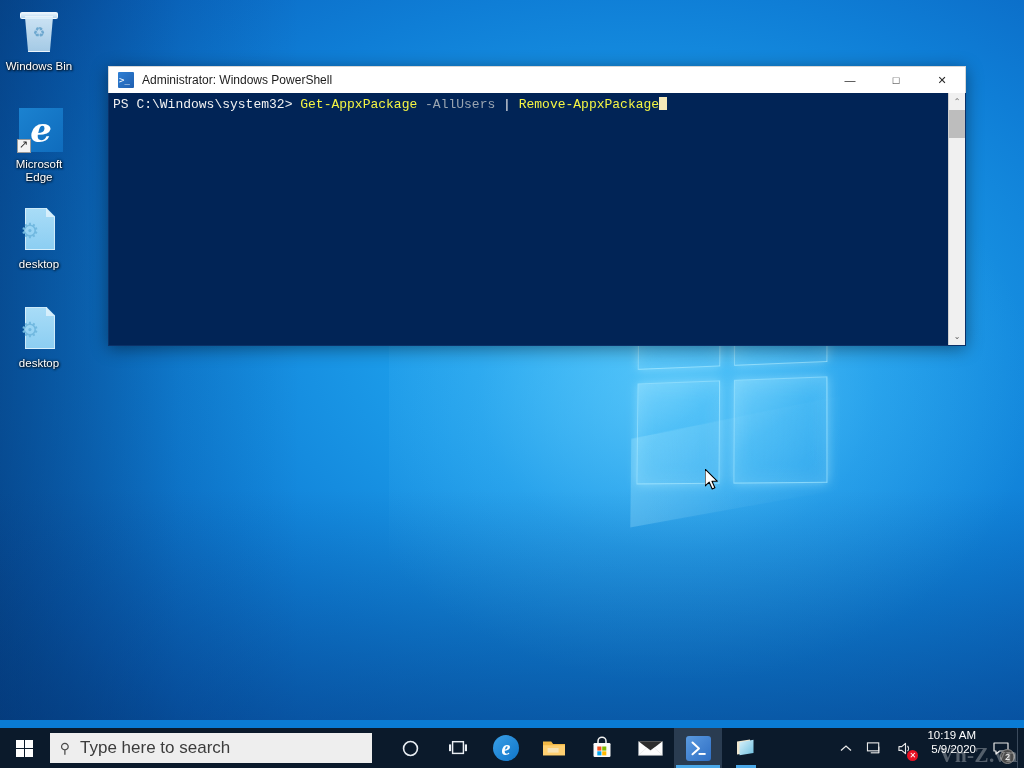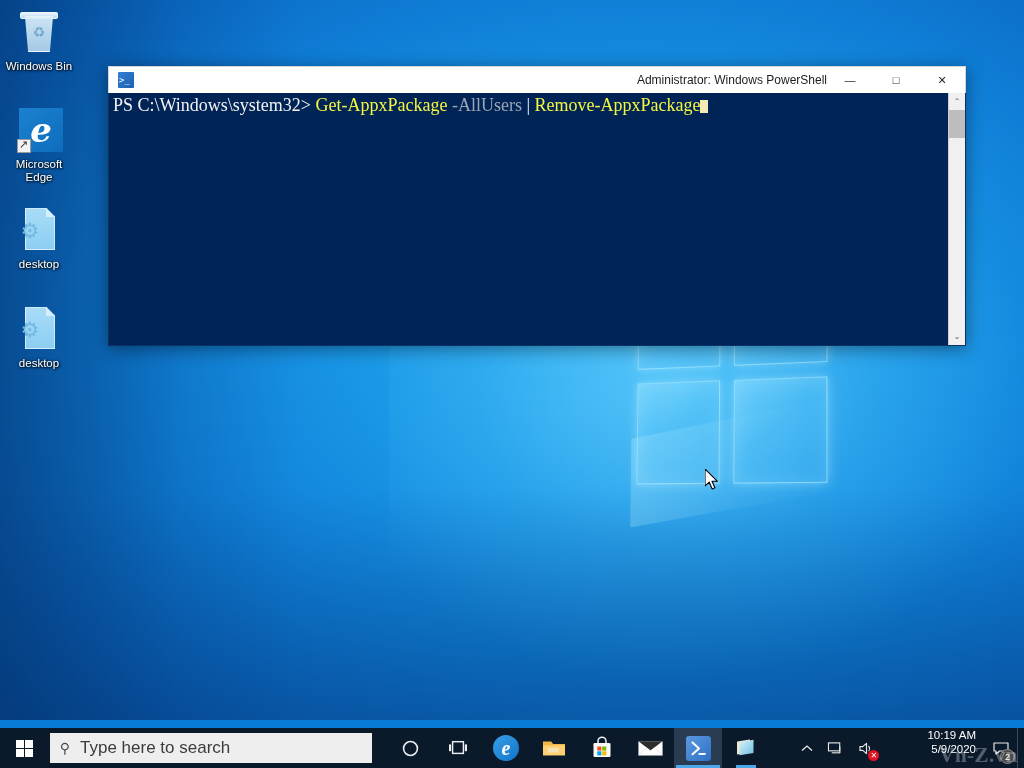--- a/index.html
+++ b/index.html
@@ -124,33 +124,33 @@
   }
   #psh-appicon{
     width:16px; height:16px; margin-left:9px; margin-right:8px; position:relative;
     background:linear-gradient(135deg,#2f7fd4 0%,#1f5fb0 100%); border-radius:1px;
     flex:0 0 auto;
   }
   #psh-appicon::after{
     content:">_"; position:absolute; left:1px; top:0;
     font-family:"DejaVu Sans Mono", monospace; font-size:9px; color:#fff; line-height:16px;
   }
-  #psh-title{ font-size:12px; color:#1c1c1c; flex:1 1 auto;text-align:right; }
+  #psh-title{ font-size:12px; color:#1c1c1c; flex:1 1 auto; }
   .win-btn{
     width:46px; height:26px; display:flex; align-items:center; justify-content:center;
     font-size:11px; color:#2a2a2a; cursor:default; flex:0 0 auto;
   }
   #psh-body{
     position:absolute; left:0; top:27px; width:858px; height:253px;
     background:#012456; border:1px solid #0b3168; border-top:none;
     display:flex;
   }
   #psh-console{
     flex:1 1 auto; padding:4px 0 0 4px;
-    font-family:Liberation Serif, serif; font-size:18px; line-height:16px;
+    font-family:Liberation Mono, monospace; font-size:13px; line-height:16px;
     white-space:pre; overflow:hidden;
   }
   .c-prompt{ color:#f2f2f2; }
   .c-cmd{ color:#f5f543; }
   .c-param{ color:#9aa5b1; }
   .c-pipe{ color:#f2f2f2; }
   .c-cursor{
     display:inline-block; width:8px; height:13px; vertical-align:-2px;
     background:#f5e9b8;
   }
@@ -207,21 +207,21 @@
   }
   #tray{
     margin-left:auto; display:flex; align-items:center; height:40px; flex:0 0 auto;
   }
   .tray-item{
     height:40px; display:flex; align-items:center; justify-content:center; padding:0 7px;
     color:#e8e8e8; font-size:12px; position:relative;
   }
   #clock{
     height:40px; display:flex; flex-direction:column; align-items:flex-end; justify-content:center;
-    padding:0 9px 12px 6px; color:#ffffff; font-size:11.5px; line-height:14px;margin-left:39px;
+    padding:0 9px 12px 6px; color:#ffffff; font-size:11.5px; line-height:14px;
   }
   #notif-badge{
     position:absolute; right:2px; bottom:4px; width:15px; height:15px; border-radius:50%;
     background:#4a4a4a; color:#fff; font-size:9px;
     display:flex; align-items:center; justify-content:center; border:1px solid #8b8b8b;
   }
   #show-desktop{ width:7px; height:40px; border-left:1px solid #3b4a5c; flex:0 0 auto; }
 
   
   #watermark{

